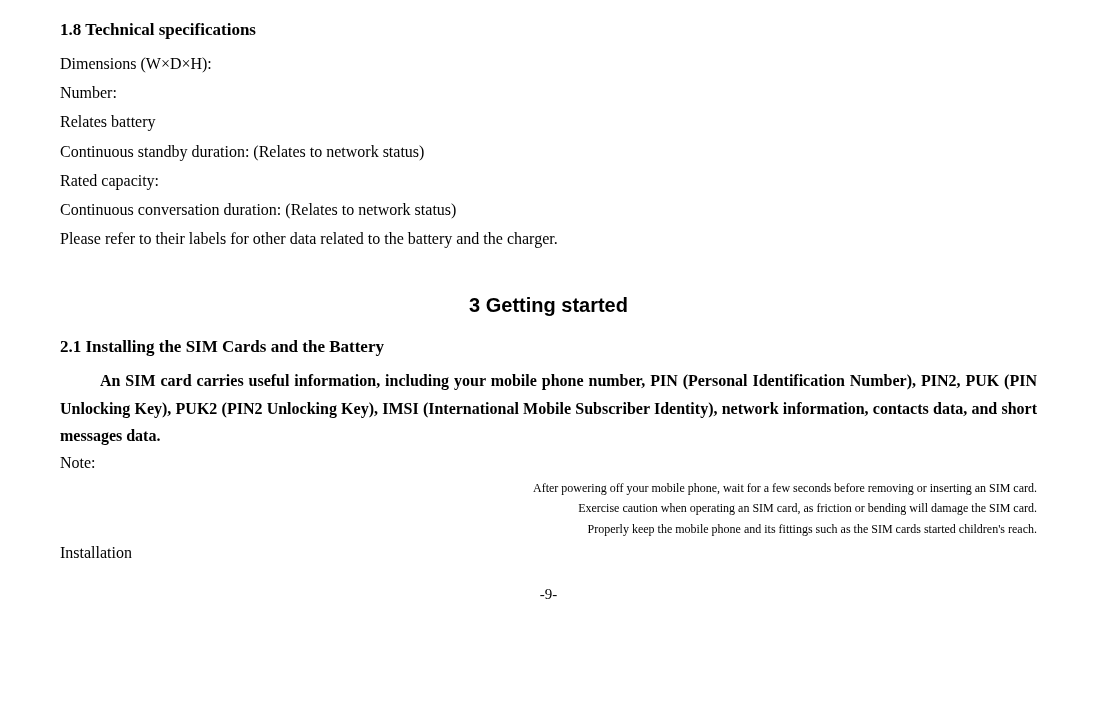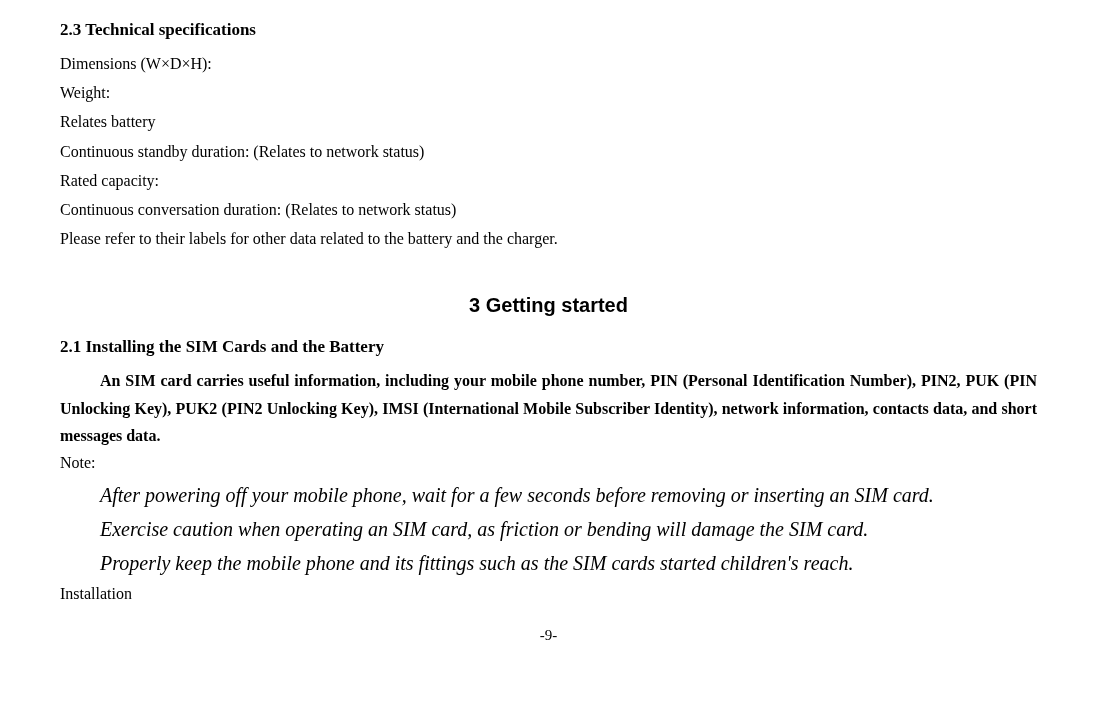--- a/index.html
+++ b/index.html
@@ -20,24 +20,24 @@
       font-weight: bold;
       font-size: 17px;
       margin-bottom: 10px;
     }
     .body-text {
       font-size: 16px;
       line-height: 1.7;
       margin-bottom: 2px;
     }
     .italic-text {
-      font-style: italic;
-      font-size: 20px;
+      font-size: 12px;
       line-height: 1.7;
       padding-left: 40px;
+      text-align: right;
     }
     .chapter-heading {
       text-align: center;
       font-family: Liberation Sans, sans-serif;
       font-size: 20px;
       font-weight: bold;
       margin: 30px 0 20px 0;
     }
     .subsection-heading {
       font-weight: bold;
@@ -62,23 +62,23 @@
       margin-bottom: 2px;
     }
     .spacer {
       height: 10px;
     }
   </style>
 </head>
 <body>
 
 <div>
-  <div class="section-heading">2.3    Technical specifications</div>
+  <div class="section-heading">1.8    Technical specifications</div>
   <div class="body-text">Dimensions (W×D×H):</div>
-  <div class="body-text">Weight:</div>
+  <div class="body-text">Number:</div>
   <div class="body-text">Relates battery</div>
   <div class="body-text">Continuous standby duration: (Relates to network status)</div>
   <div class="body-text">Rated capacity:</div>
   <div class="body-text">Continuous conversation duration: (Relates to network status)</div>
   <div class="body-text">Please refer to their labels for other data related to the battery and the charger.</div>
 </div>
 
 <div class="spacer"></div>
 
 <div class="chapter-heading">3   Getting started</div>

